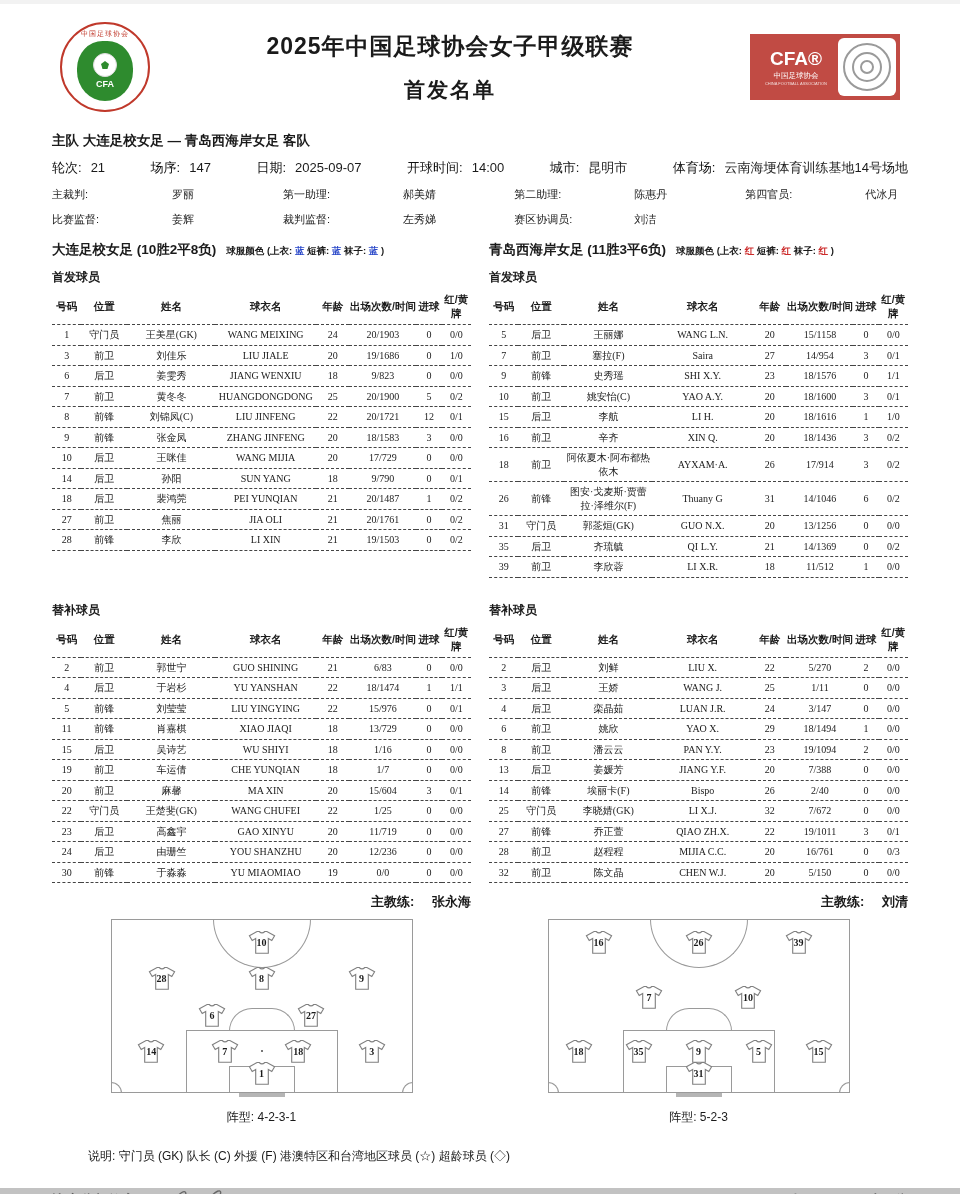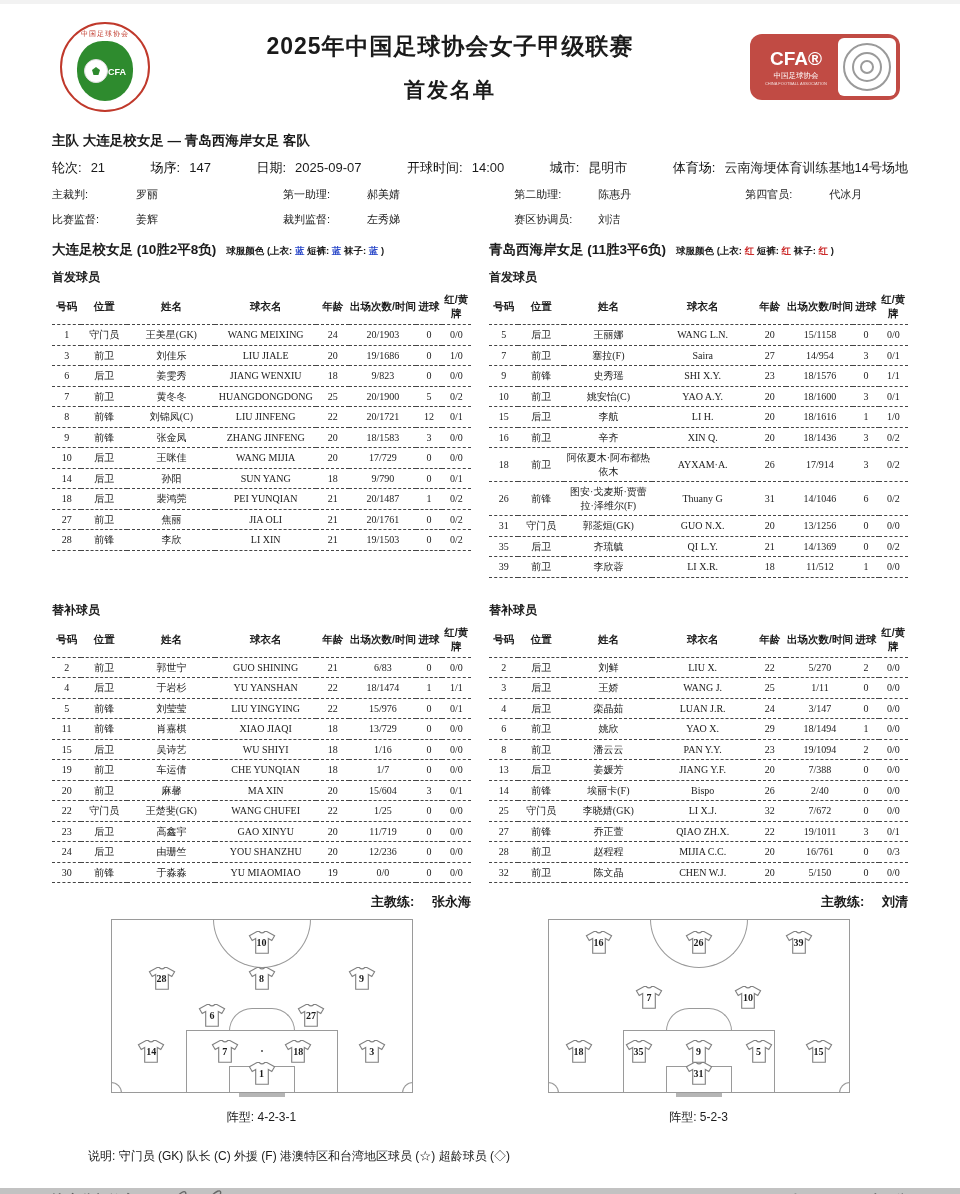--- a/index.html
+++ b/index.html
@@ -7,48 +7,48 @@
         font-family:"Liberation Serif","DejaVu Serif",serif;color:#1a1a1a;overflow:hidden;
         border-top:4px solid #f2f2f2;box-sizing:border-box;}
   .content{padding:0 52px;}
   
   .header{display:flex;align-items:center;padding:18px 60px 6px 60px;}
   .crest{width:86px;height:86px;border-radius:50%;border:2px solid #c0392b;position:relative;
          display:flex;align-items:center;justify-content:center;flex-direction:column;background:#fff;}
   .crest .crest-arc{position:absolute;top:5px;width:100%;text-align:center;font-size:7px;color:#c0392b;
          font-family:"Liberation Sans",sans-serif;letter-spacing:1px;}
   .crest .crest-core{width:56px;height:60px;background:#2e8b2e;border-radius:46% 46% 50% 50%;margin-top:8px;
-         display:flex;align-items:center;justify-content:center;flex-direction:row;}
+         display:flex;align-items:center;justify-content:center;flex-direction:column;}
   .crest .ball{width:22px;height:22px;border-radius:50%;background:#fff;border:1px solid #ddd;position:relative;}
   .crest .ball:after{content:"";position:absolute;left:7px;top:7px;width:8px;height:8px;background:#2e8b2e;
          clip-path:polygon(50% 0,100% 38%,81% 100%,19% 100%,0 38%);}
   .crest .cfa-txt{color:#fff;font-family:"Liberation Sans",sans-serif;font-weight:bold;font-size:9px;margin-top:2px;}
   .titles{flex:1;text-align:center;font-family:"Liberation Sans",sans-serif;}
   .title{font-size:23px;font-weight:bold;letter-spacing:1px;}
   .subtitle{font-size:21px;font-weight:bold;margin-top:14px;letter-spacing:2px;}
-  .badge{width:150px;height:66px;background:#c14b44;border-radius:12px;display:flex;align-items:center;
+  .badge{width:150px;height:66px;background:#c14b44;border-radius:0;display:flex;align-items:center;
          padding:4px;box-sizing:border-box;}
   .badge .badge-left{flex:1;text-align:center;color:#fff;font-family:"Liberation Sans",sans-serif;}
   .badge .badge-cfa{font-size:19px;font-weight:bold;line-height:1;}
   .badge .badge-org{font-size:7.5px;margin-top:3px;}
   .badge .badge-sub{font-size:4px;opacity:.8;}
   .badge .badge-right{width:58px;height:58px;background:#fff;border-radius:6px;display:flex;align-items:center;justify-content:center;}
   .badge .rose{width:44px;height:44px;border-radius:50%;border:2px solid #9a9a9a;position:relative;display:flex;align-items:center;justify-content:center;}
   .badge .rose:before{content:"";width:26px;height:26px;border-radius:50%;border:2px solid #9a9a9a;}
   .badge .rose:after{content:"";position:absolute;width:10px;height:10px;border-radius:50%;border:2px solid #9a9a9a;}
   
   .teams-line{font-family:"Liberation Sans",sans-serif;font-weight:bold;font-size:13.5px;margin-top:14px;}
   .info-row{display:flex;justify-content:space-between;font-size:13px;margin-top:9px;
             font-family:"Liberation Sans",sans-serif;}
   .info-grid{display:grid;grid-template-columns:27% 27% 27% 19%;font-size:11px;margin-top:10px;
             font-family:"Liberation Sans",sans-serif;}
   .pair .plabel{color:#111;}
   .pair .pvalue{margin-left:9px;}
   .pair-wide .plabel{display:inline-block;min-width:84px;}
-  .pair-wide .pvalue{}
+  .pair-wide .pvalue{margin-left:36px;}
   
   .columns{display:flex;gap:18px;margin-top:14px;}
   .col{width:50%;min-width:0;}
   .team-line{display:flex;align-items:baseline;font-family:"Liberation Sans",sans-serif;}
   .team-name{font-weight:bold;font-size:13.5px;white-space:nowrap;}
   .kit{font-size:9.5px;margin-left:10px;font-weight:bold;white-space:nowrap;}
   .section-title{font-family:"Liberation Sans",sans-serif;font-weight:bold;font-size:12px;margin:10px 0 4px 0;}
   table{width:100%;border-collapse:collapse;table-layout:fixed;}
   thead th{font-family:"Liberation Sans",sans-serif;font-weight:bold;font-size:10.5px;
            border-bottom:1px dashed #444;padding:3px 0;text-align:center;}

